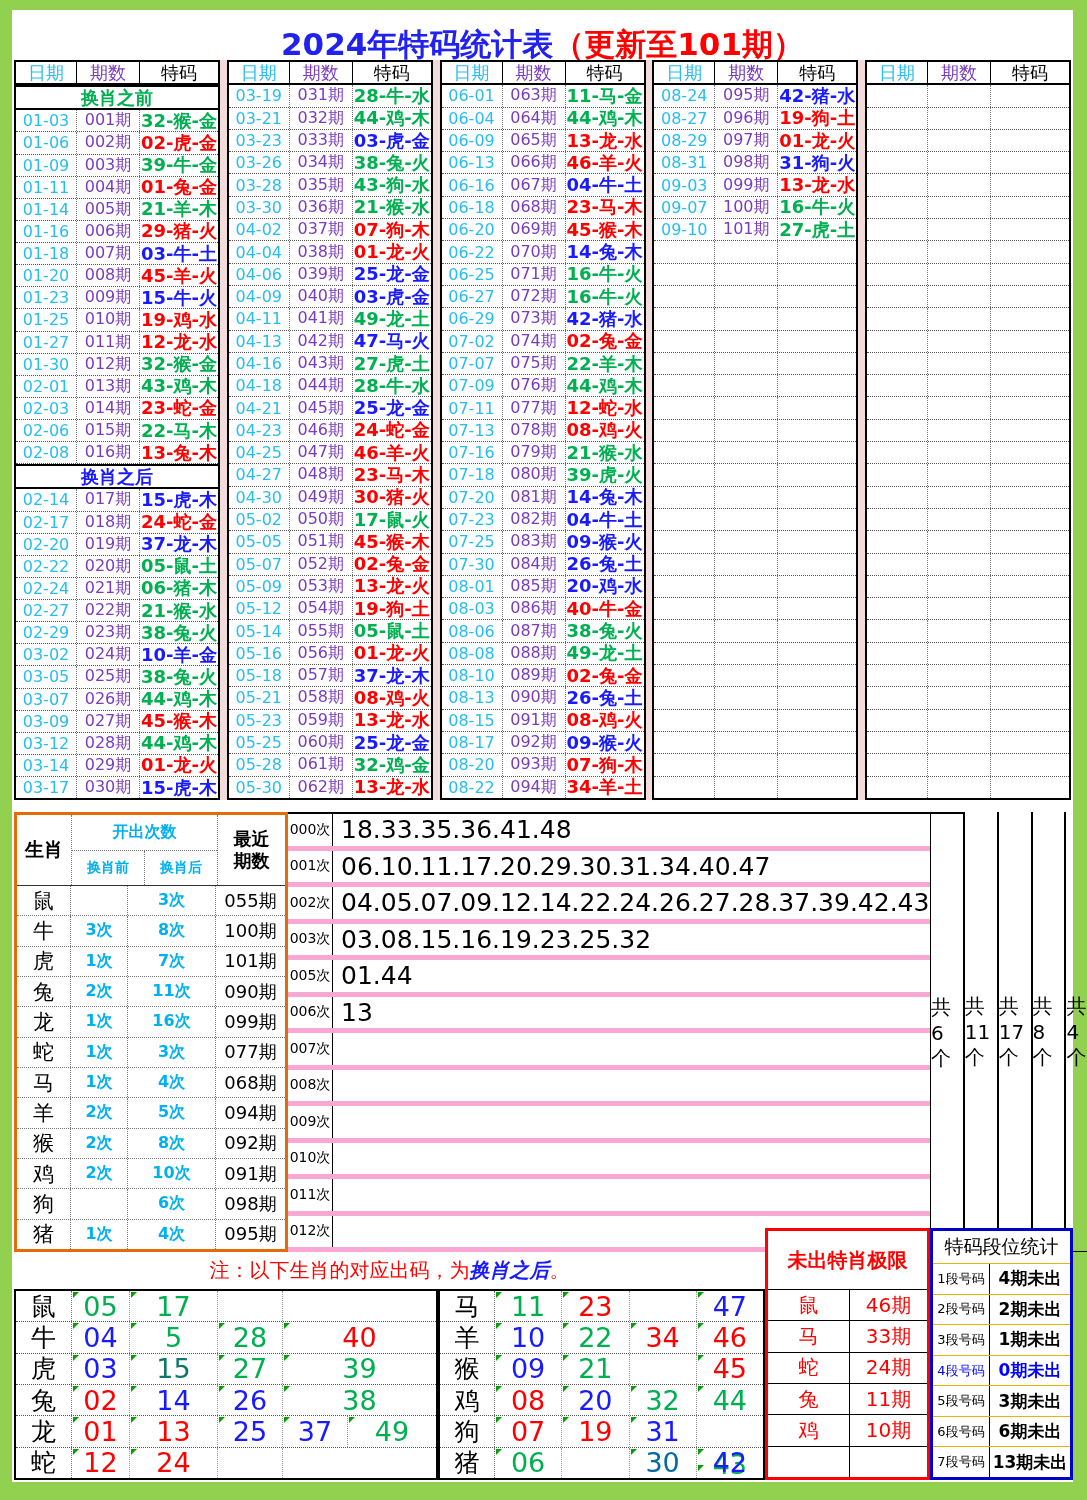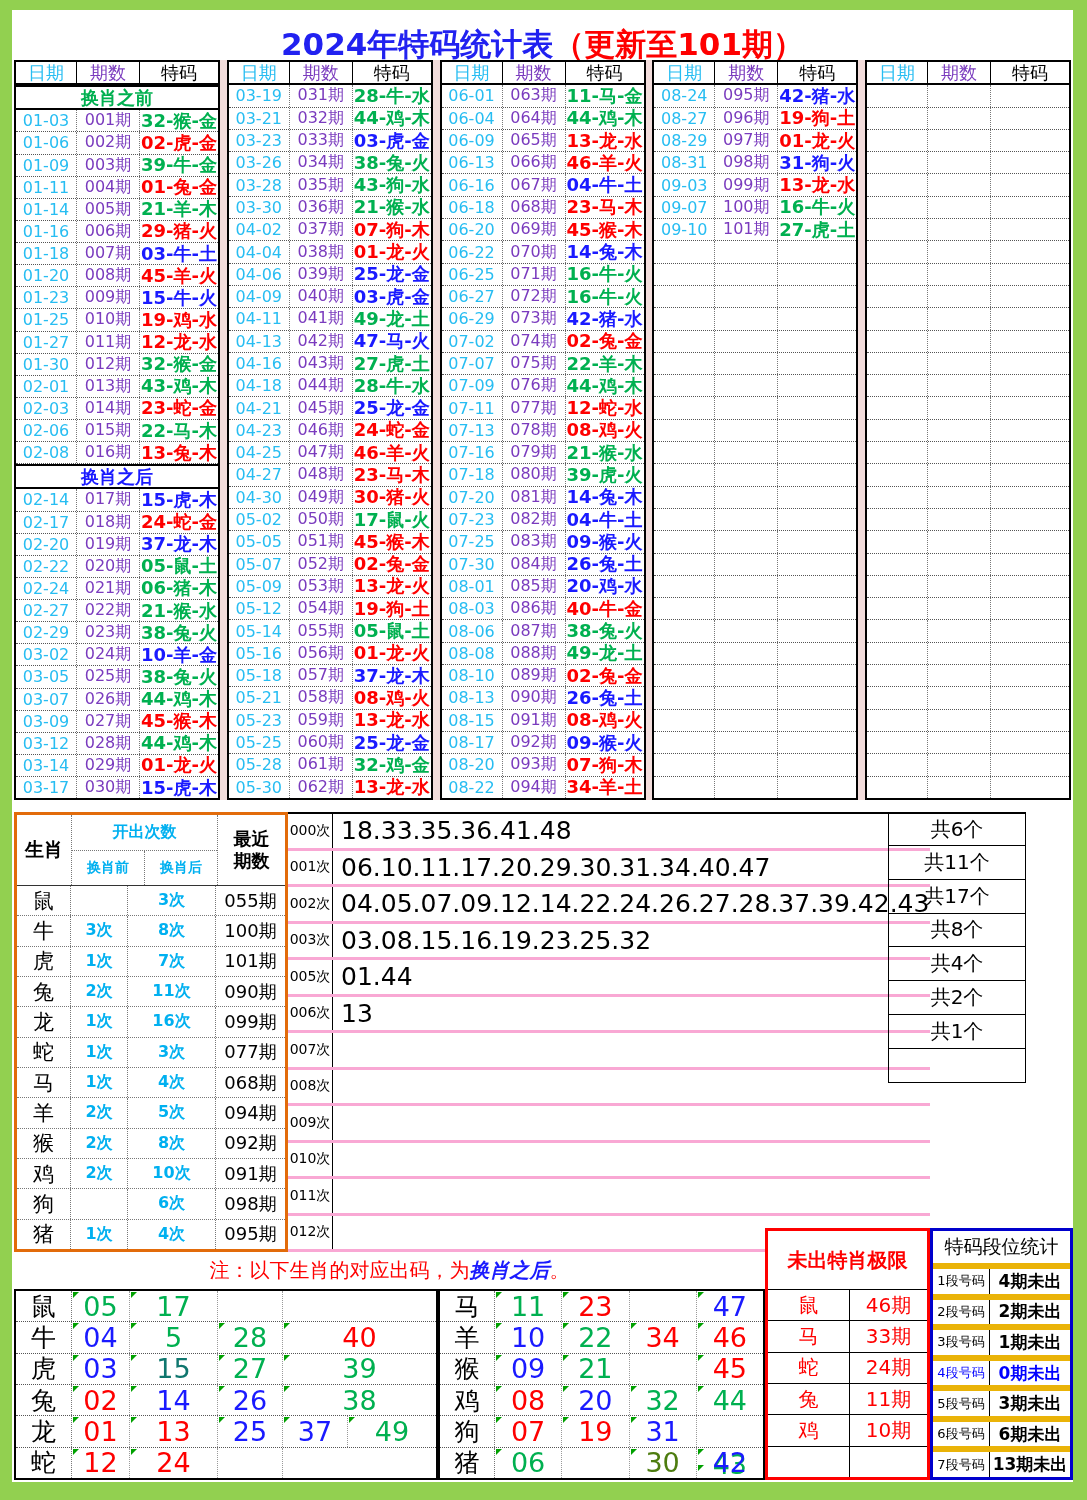--- a/index.html
+++ b/index.html
@@ -41,26 +41,26 @@
   .zs-recent{flex:1;display:flex;flex-direction:column;align-items:center;justify-content:center;font-weight:bold;font-size:18px;line-height:1.2;}
   .zs-row{flex:1;display:flex;min-height:0;}
   .zs-row:not(:last-child){border-bottom:1px dotted #777;}
   .zs-row .z{width:54px;font-size:21px;border-right:1px dotted #777;}
   .zs-row .b1{width:57px;color:#00B0F0;font-weight:bold;font-size:16px;border-right:1px dotted #777;}
   .zs-row .b2{width:88px;color:#00B0F0;font-weight:bold;font-size:16px;border-right:1px dotted #777;}
   .zs-row .rp{flex:1;font-size:18px;}
 
   
   .clist{position:absolute;left:276px;top:802px;width:642px;height:440px;border-top:2px solid #000;box-sizing:border-box;display:flex;flex-direction:column;background:#fff;}
-  .cl-row{flex:1;display:flex;min-height:0;border-bottom:3px solid #f9a8d4;}
+  .cl-row{flex:1;display:flex;min-height:0;border-bottom:5px solid #f9a8d4;}
   .cl-label{width:44px;flex:0 0 44px;display:flex;align-items:center;justify-content:center;font-size:14px;border-right:1px solid #000;}
   .cl-nums{flex:1;display:flex;align-items:center;padding-left:8px;font-size:25px;font-weight:500;white-space:nowrap;overflow:hidden;}
 
   
-  .ctotals{position:absolute;left:876px;top:802px;width:138px;height:440px;display:flex;flex-direction:column;}
+  .ctotals{position:absolute;left:918px;top:802px;width:138px;height:440px;display:flex;flex-direction:row;}
   .tc{flex:0 0 33.85px;box-sizing:border-box;display:flex;align-items:center;justify-content:center;font-size:20px;}
   .tc.boxed{border-left:1px solid #000;border-right:1px solid #000;border-bottom:1px solid #000;}
   .tc.first{border-top:2px solid #000;}
 
   
   .note{position:absolute;left:2px;top:1243px;width:751px;height:34px;display:flex;align-items:center;justify-content:center;color:#FE0000;font-size:20px;white-space:nowrap;}
   .note .em{color:#1A1AFF;font-style:italic;font-weight:bold;}
 
   
   .mtab{position:absolute;border:2px solid #000;box-sizing:border-box;display:flex;flex-direction:column;background:#fff;}
@@ -76,21 +76,21 @@
   
   .limit-box{position:absolute;left:753px;top:1218px;width:165px;height:252px;border:3px solid #FE0000;box-sizing:border-box;display:flex;flex-direction:column;background:#fff;}
   .lb-title{flex:0 0 58px;display:flex;align-items:center;justify-content:center;color:#FE0000;font-weight:bold;font-size:20px;}
   .lb-row{flex:1;display:flex;border-top:1px solid #000;color:#FE0000;font-size:20px;}
   .lb-z{width:82px;display:flex;align-items:center;justify-content:center;border-right:1px solid #000;box-sizing:border-box;}
   .lb-p{flex:1;display:flex;align-items:center;justify-content:center;}
 
   
   .seg-box{position:absolute;left:918px;top:1218px;width:143px;height:252px;border:3px solid #0000CC;box-sizing:border-box;display:flex;flex-direction:column;background:#fff;}
   .sb-title{flex:0 0 32px;display:flex;align-items:center;justify-content:center;font-size:19px;}
-  .sb-row{flex:1;display:flex;border-top:6px solid #eab308;}
+  .sb-row{flex:1;display:flex;border-top:1px solid #eab308;}
   .sb-l{width:57px;display:flex;align-items:center;justify-content:center;font-size:13px;border-right:1px solid #000;box-sizing:border-box;}
   .sb-v{flex:1;display:flex;align-items:center;justify-content:center;font-size:17px;font-weight:bold;}
   .sb-row.hl .sb-l,.sb-row.hl .sb-v{color:#0000FF;}
 </style>
 </head>
 <body>
 
 <div class="page">
   <div class="content">
     <div class="title">
@@ -1171,21 +1171,21 @@
           <div class="m-z" style="width: 55px; flex: 0 0 55px;">狗</div>
           <div class="m-n tri" style="color: rgb(254, 0, 0); flex: 1 1 0%;">07</div>
           <div class="m-n tri" style="color: rgb(254, 0, 0); flex: 1 1 0%;">19</div>
           <div class="m-n tri" style="color: rgb(26, 26, 255); flex: 1 1 0%;">31</div>
           <div class="m-n tri" style="color: rgb(0, 176, 80); flex: 1 1 0%; margin-top: 48px;">43</div>
         </div>
         <div class="m-row">
           <div class="m-z" style="width: 55px; flex: 0 0 55px;">猪</div>
           <div class="m-n tri" style="color: rgb(0, 176, 80); flex: 1 1 0%;">06</div>
           <div class="m-n" style="flex: 1 1 0%;"></div>
-          <div class="m-n tri" style="color: #4d7c0f; flex: 1 1 0%;">30</div>
+          <div class="m-n tri" style="color: #0369a1; flex: 1 1 0%;">30</div>
           <div class="m-n tri" style="color: rgb(26, 26, 255); flex: 1 1 0%;">42</div>
         </div>
       </div>
 
     <div class="limit-box">
         <div class="lb-title">未出特肖极限</div>
         <div class="lb-row">
           <div class="lb-z">鼠</div>
           <div class="lb-p">46期</div>
         </div>

